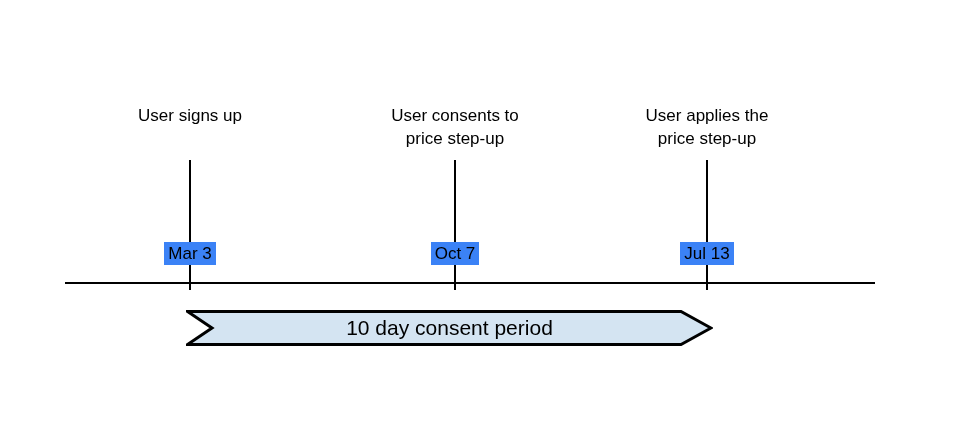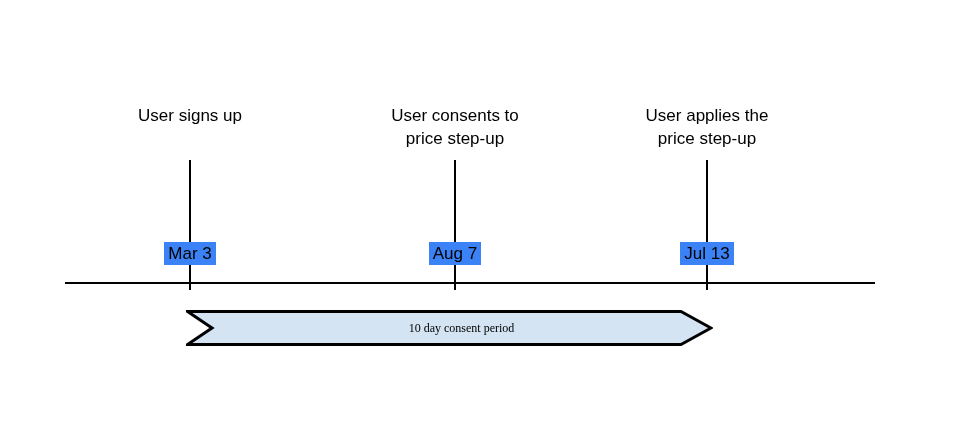--- a/index.html
+++ b/index.html
@@ -71,50 +71,49 @@
     width: 527px;
     height: 36px;
   }
   .consent-banner svg {
     display: block;
     width: 527px;
     height: 36px;
   }
   .consent-banner-text {
     position: absolute;
-    left: 12px;
+    left: 0;
     top: 0;
     width: 527px;
     height: 36px;
     display: flex;
     align-items: center;
     justify-content: center;
-    font-size: 12px;
+    font-size: 21px;
     color: #000000;
-    font-family: Liberation Serif, serif;
   }
 </style>
 </head>
 <body>
 
 <div id="timeline-canvas">
 
   <div class="axis-line"></div>
 
   <div class="milestone" style="left:190px;">
     <div class="event-label">User signs up</div>
     <div class="tick-line"></div>
     <div class="date-label"><span>Mar 3</span></div>
   </div>
 
   <div class="milestone" style="left:455px;">
     <div class="event-label">User consents to
 price step-up</div>
     <div class="tick-line"></div>
-    <div class="date-label"><span>Aug 7</span></div>
+    <div class="date-label"><span>Oct 7</span></div>
   </div>
 
   <div class="milestone" style="left:707px;">
     <div class="event-label">User applies the
 price step-up</div>
     <div class="tick-line"></div>
     <div class="date-label"><span>Jul 13</span></div>
   </div>
 
   <div class="consent-banner">

